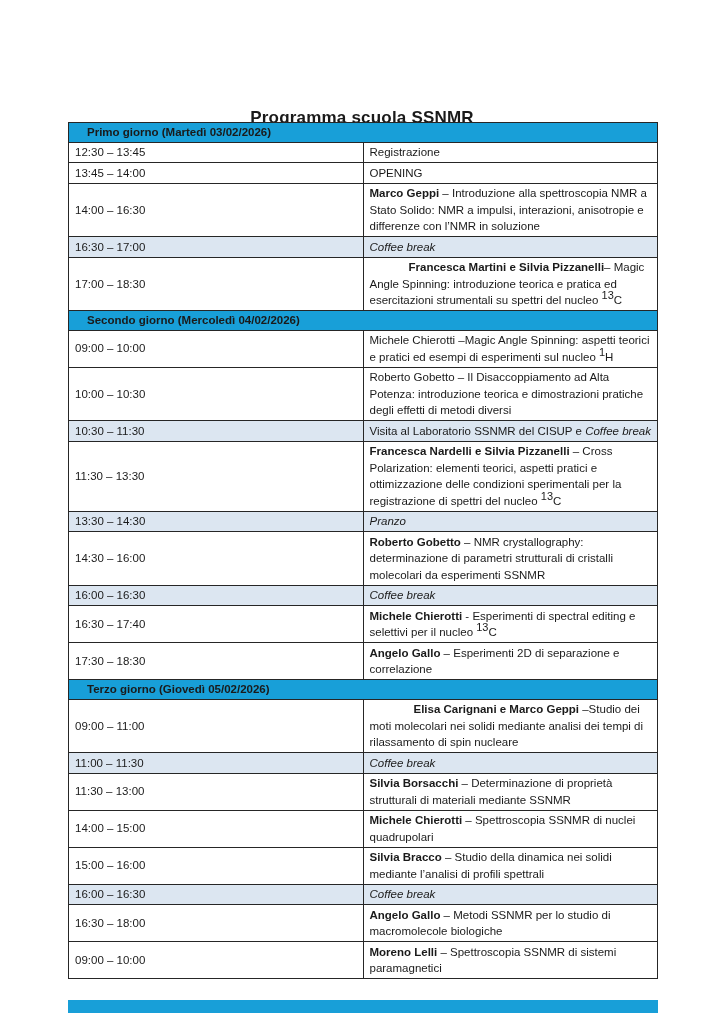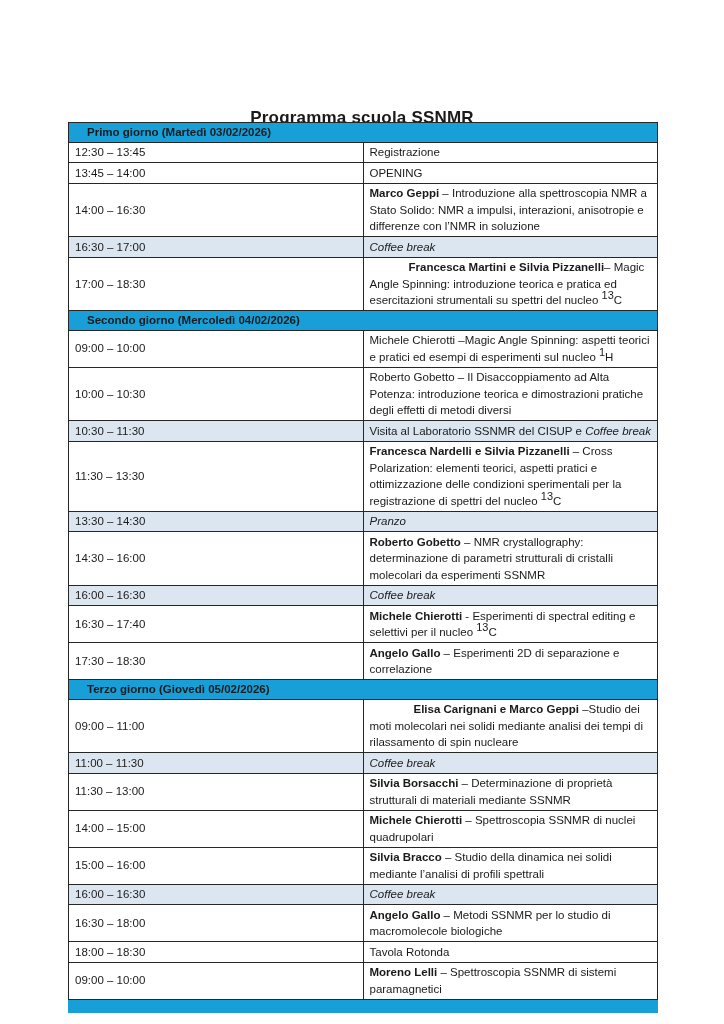--- a/index.html
+++ b/index.html
@@ -145,24 +145,20 @@
         </tr>
         <tr class="session-row shaded">
           <td class="time">16:00 – 16:30</td>
           <td class="desc"><span style="font-style: italic;">Coffee break</span></td>
         </tr>
         <tr class="session-row">
           <td class="time">16:30 – 18:00</td>
           <td class="desc"><span style="font-weight: bold;">Angelo Gallo</span><span> – Metodi SSNMR per lo studio di macromolecole biologiche</span></td>
         </tr>
         <tr class="session-row">
-          <td class="time">18:00 – 18:30</td>
-          <td class="desc"><span>Tavola Rotonda</span></td>
-        </tr>
-        <tr class="session-row">
           <td class="time">09:00 – 10:00</td>
           <td class="desc"><span style="font-weight: bold;">Moreno Lelli</span><span> – Spettroscopia SSNMR di sistemi paramagnetici</span></td>
         </tr>
       </tbody>
   </table>
 
   <div class="footer-bar"></div>
 </div>
 
 </body></html>

